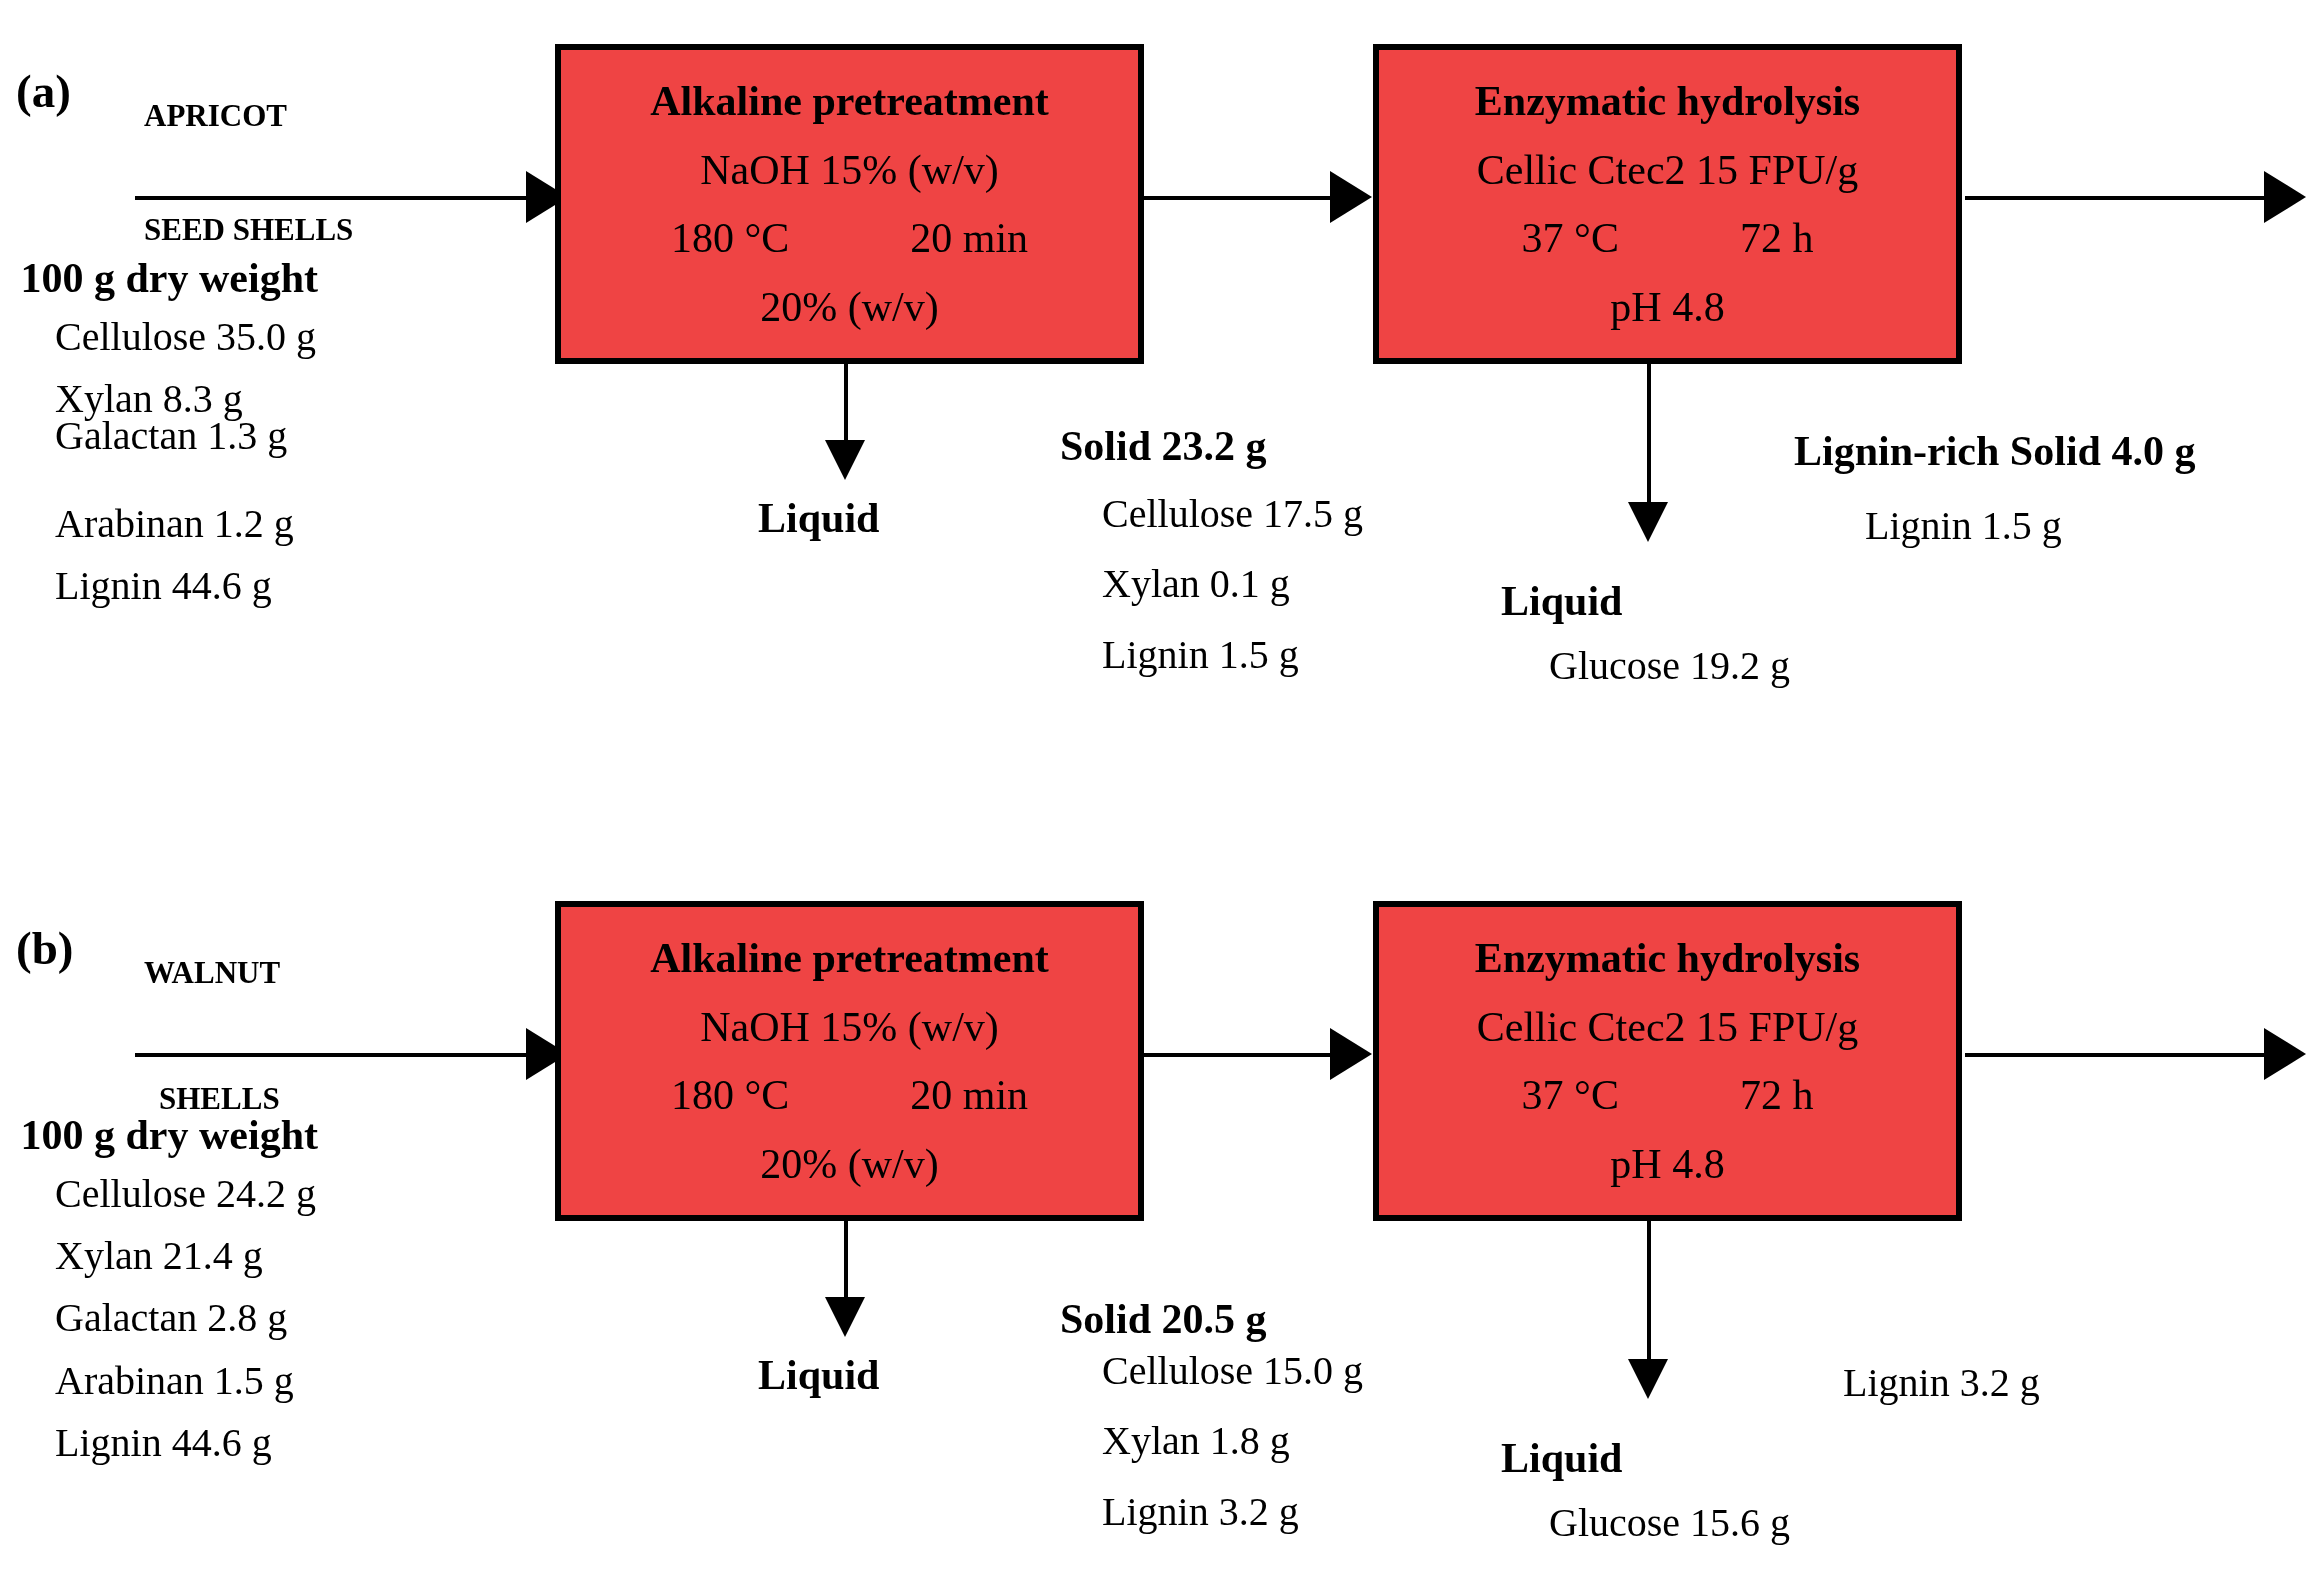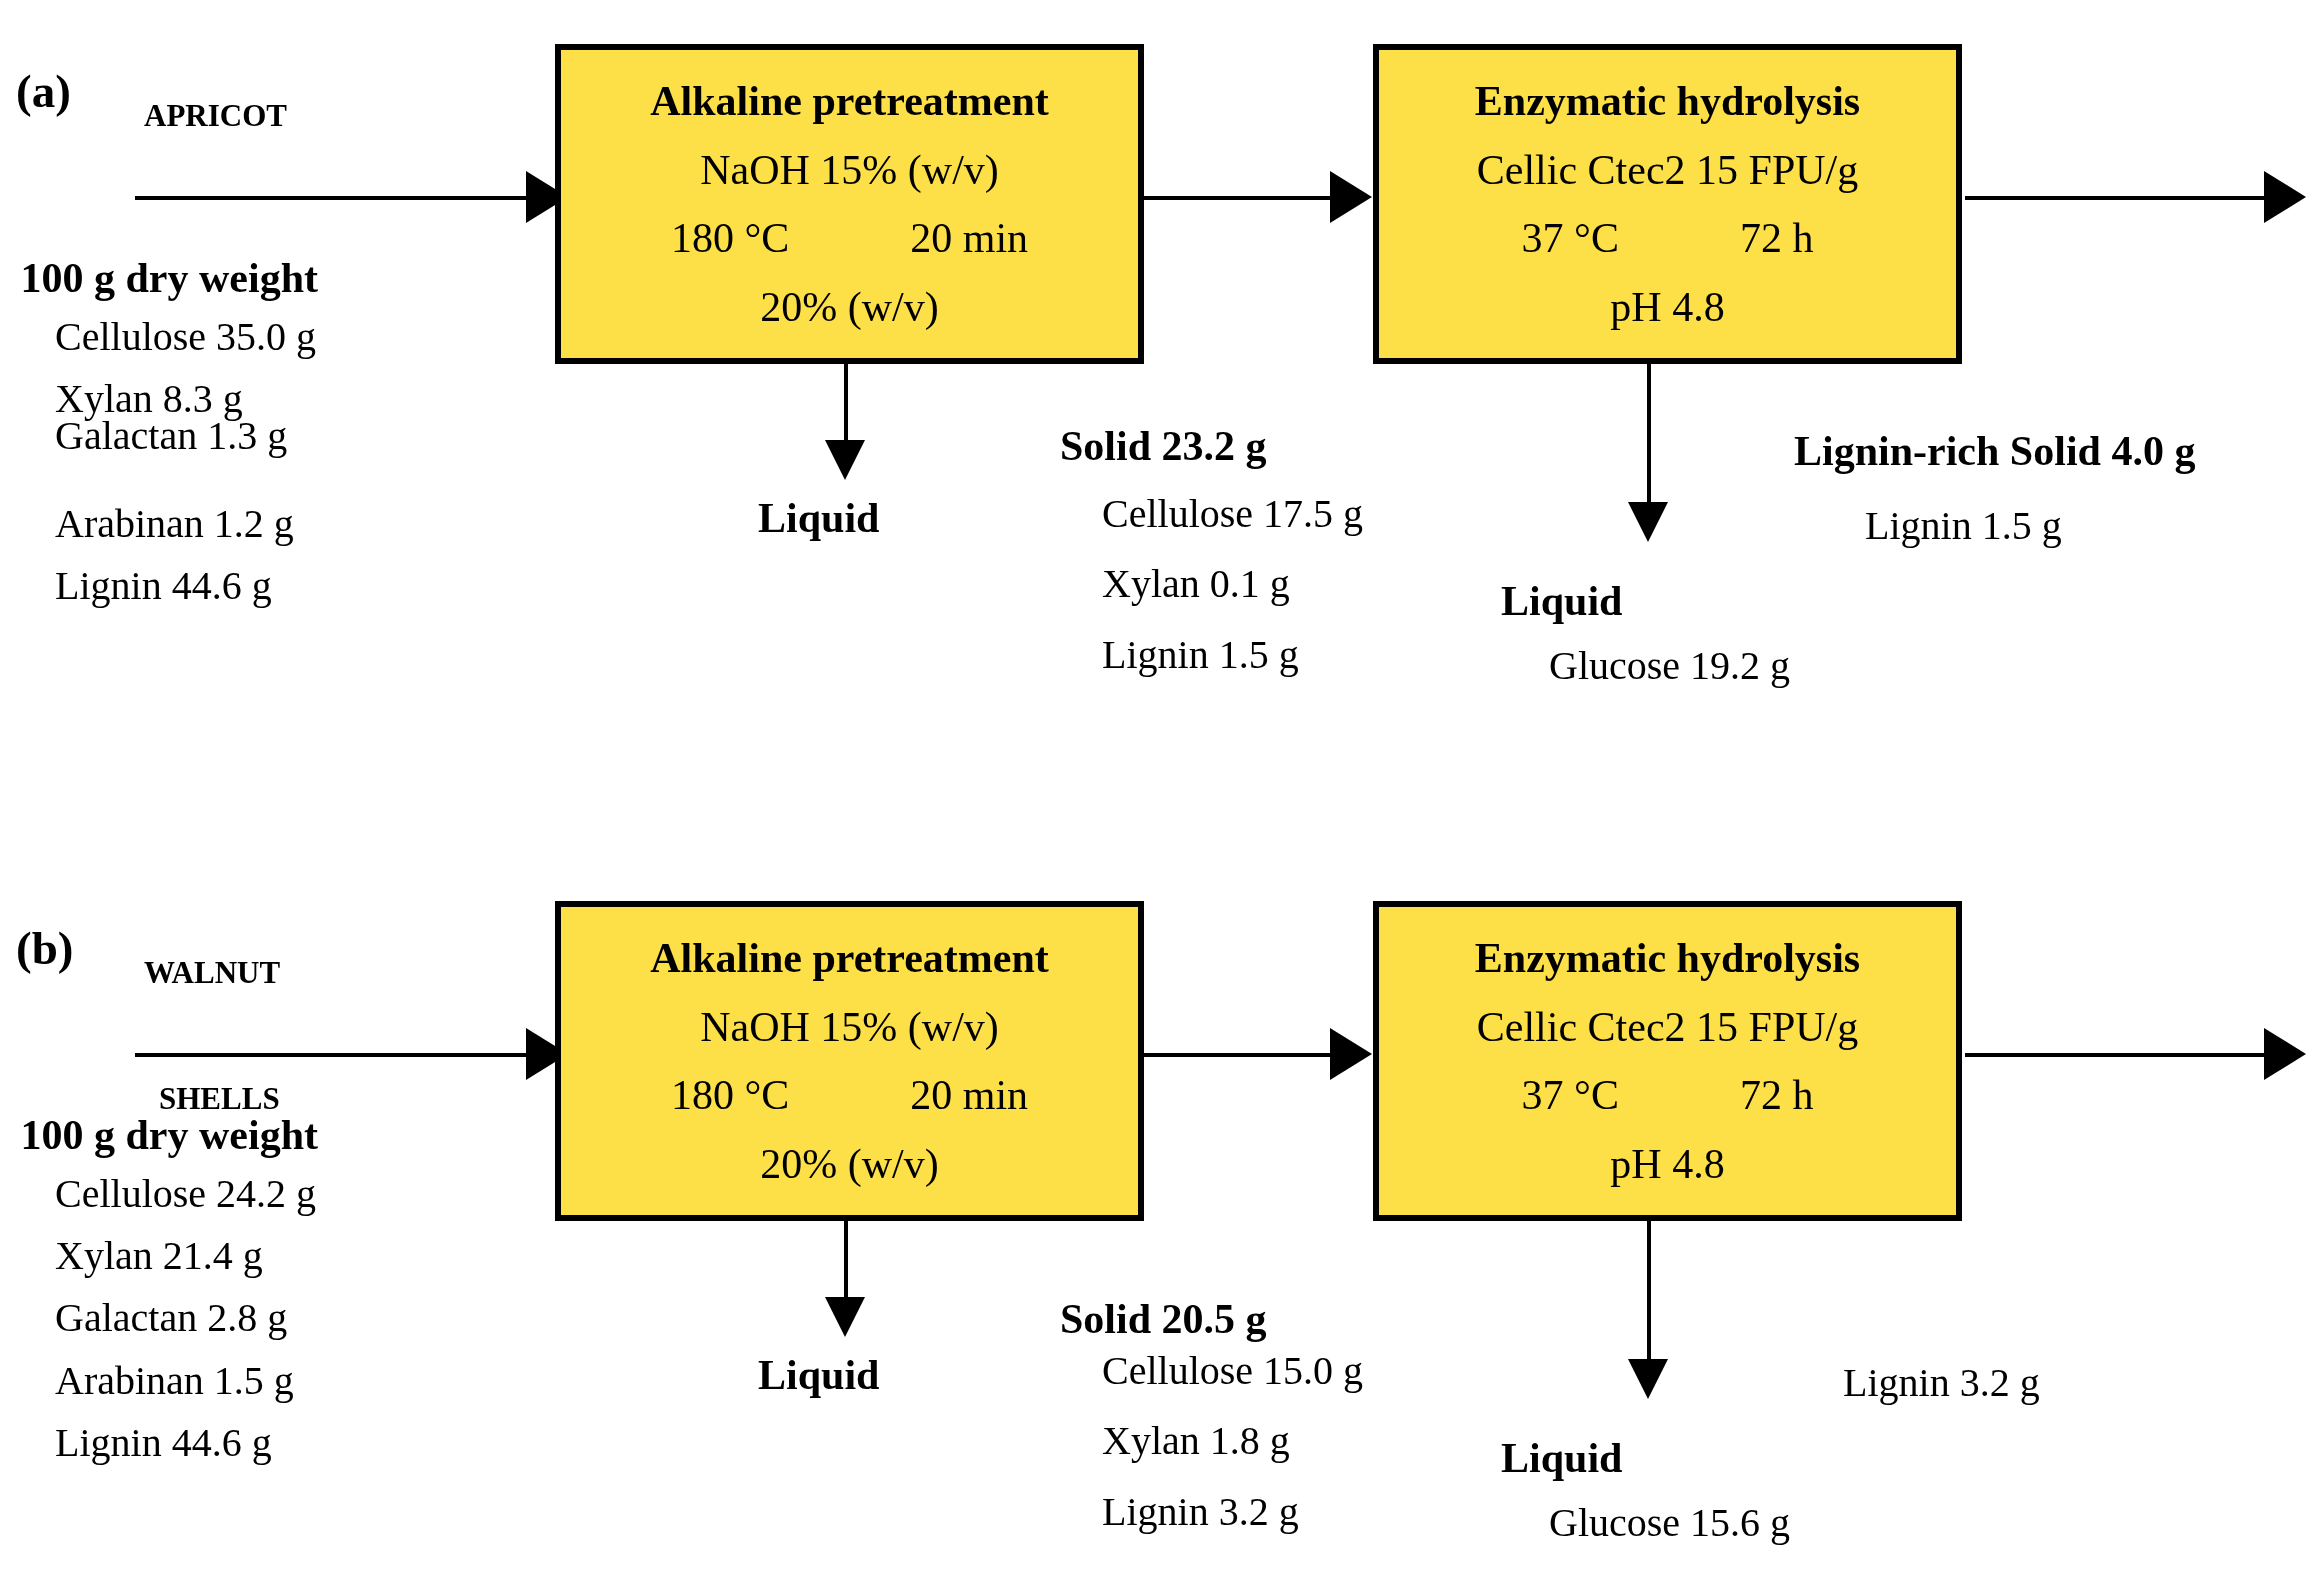--- a/index.html
+++ b/index.html
@@ -9,21 +9,21 @@
   }
   .panel { position:absolute; left:0; width:2319px; height:721px; }
   .txt { position:absolute; font-size:40px; line-height:1.1; white-space:nowrap; }
   .hdr { font-size:42px; font-weight:bold; }
   .panel-label { position:absolute; font-size:47px; font-weight:bold; white-space:nowrap; }
   .feed { position:absolute; font-size:31px; font-weight:bold; white-space:nowrap; }
   .box {
     position:absolute; width:589px; height:320px; border:6.6px solid #000;
     box-sizing:border-box; display:flex; flex-direction:column;
     justify-content:space-evenly; align-items:center; text-align:center;
-    font-size:42px; padding:5.9px 0; background:#fde047;
+    font-size:42px; padding:5.9px 0; background:#ef4444;
   }
   .box .title { font-weight:bold; }
   .duo { display:flex; gap:121px; }
   .hline { position:absolute; height:3.7px; background:#000; }
   .vline { position:absolute; width:3.7px; background:#000; }
   .head-r { position:absolute; width:0; height:0;
     border-top:26px solid transparent; border-bottom:26px solid transparent;
     border-left:42px solid #000; }
   .head-d { position:absolute; width:0; height:0;
     border-left:20.5px solid transparent; border-right:20.5px solid transparent;
@@ -31,20 +31,21 @@
 </style>
 </head>
 <body>
 
 <div class="canvas">
 
   <div class="panel" style="top:0;">
     <div class="panel-label" style="left:16px; top:64px;">(a)</div>
 
     <div class="feed" style="left:144px; top:98px;">APRICOT</div>
+    <div class="feed" style="left:144px; top:212px;">SEED SHELLS</div>
 
     <div class="hline" style="left:135px; top:196px; width:392px;"></div>
     <div class="head-r" style="left:526px; top:171px;"></div>
 
     <div class="txt hdr" style="left:20.5px; top:255px;">100 g dry weight</div>
     <div class="txt" style="left:55px; top:315px;">Cellulose 35.0 g</div>
     <div class="txt" style="left:55px; top:377px;">Xylan 8.3 g</div>
     <div class="txt" style="left:55px; top:414px;text-align:right;">Galactan 1.3 g</div>
     <div class="txt" style="left:55px; top:502px;">Arabinan 1.2 g</div>
     <div class="txt" style="left:55px; top:564px;">Lignin 44.6 g</div>

